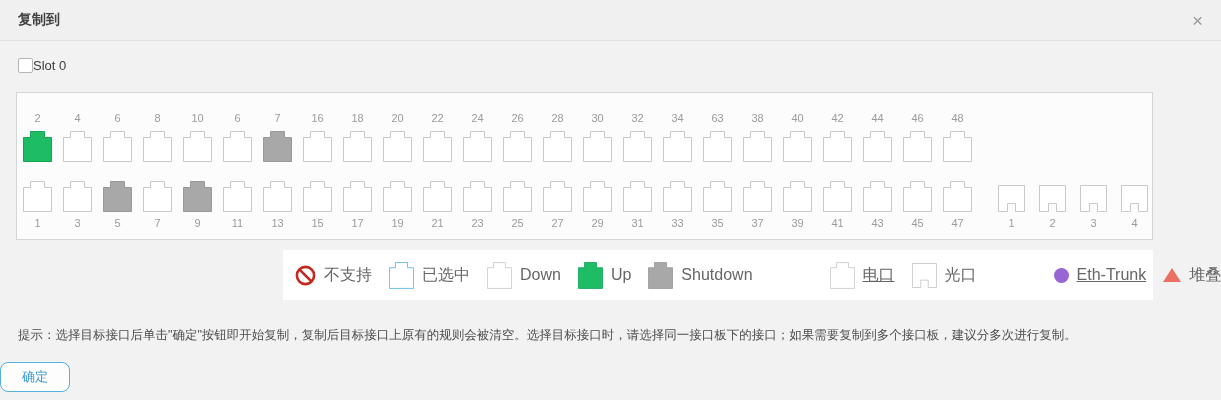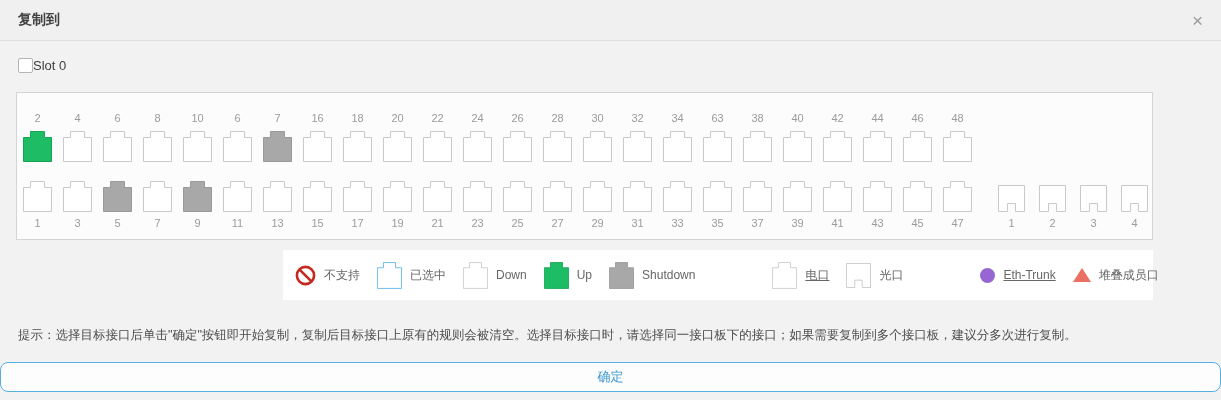--- a/index.html
+++ b/index.html
@@ -20,26 +20,26 @@
   .port-cell { display:flex; flex-direction:column; align-items:center; width:29px; cursor:pointer; }
   .port-cell .num { font-size:11px; color:#9b9b9b; height:14px; line-height:14px; }
   .port-cell.top .num { margin-bottom:6px; }
   .port-cell.bottom .num { margin-top:4px; }
   .row-bottom { margin-top:19px; }
   .optical-group { display:flex; gap:14px; margin-left:15px; align-items:flex-end; }
   .port-cell.optical { width:27px; }
 
   .legend { position:absolute; left:283px; top:250px; width:870px; height:50px; box-sizing:border-box;
             background:#ffffff; display:flex; align-items:center; padding:0 14px 0 12px; gap:17px; }
-  .legend-item { display:flex; align-items:center; gap:8px; font-size:12px; color:#666; white-space:nowrap; }
+  .legend-item { display:flex; align-items:center; gap:8px; font-size:16px; color:#666; white-space:nowrap; }
   .legend-item.group-gap { margin-left:60px;text-decoration:underline; }
 
   .hint { position:absolute; left:18px; top:327px; font-size:12.5px; color:#4c4c4c; white-space:nowrap; }
 
-  .btn-row { position:absolute; top:362px; left:0; width:100%; display:flex; justify-content:flex-start; gap:28px;flex-direction:column; }
+  .btn-row { position:absolute; top:362px; left:0; width:100%; display:flex; justify-content:flex-start; gap:28px; }
   .btn { height:30px; box-sizing:border-box; display:flex; align-items:center; justify-content:center;
          padding:0 21px; font-size:13px; border-radius:8px; background:#fdfdfd; cursor:pointer; }
   .btn-primary { border:1px solid #55b0e2; color:#3898d4; }
   .btn-default { border:1px solid #c9c9c9; color:#555; }
 </style>
 </head>
 <body>
 
 <div class="dialog">
 

